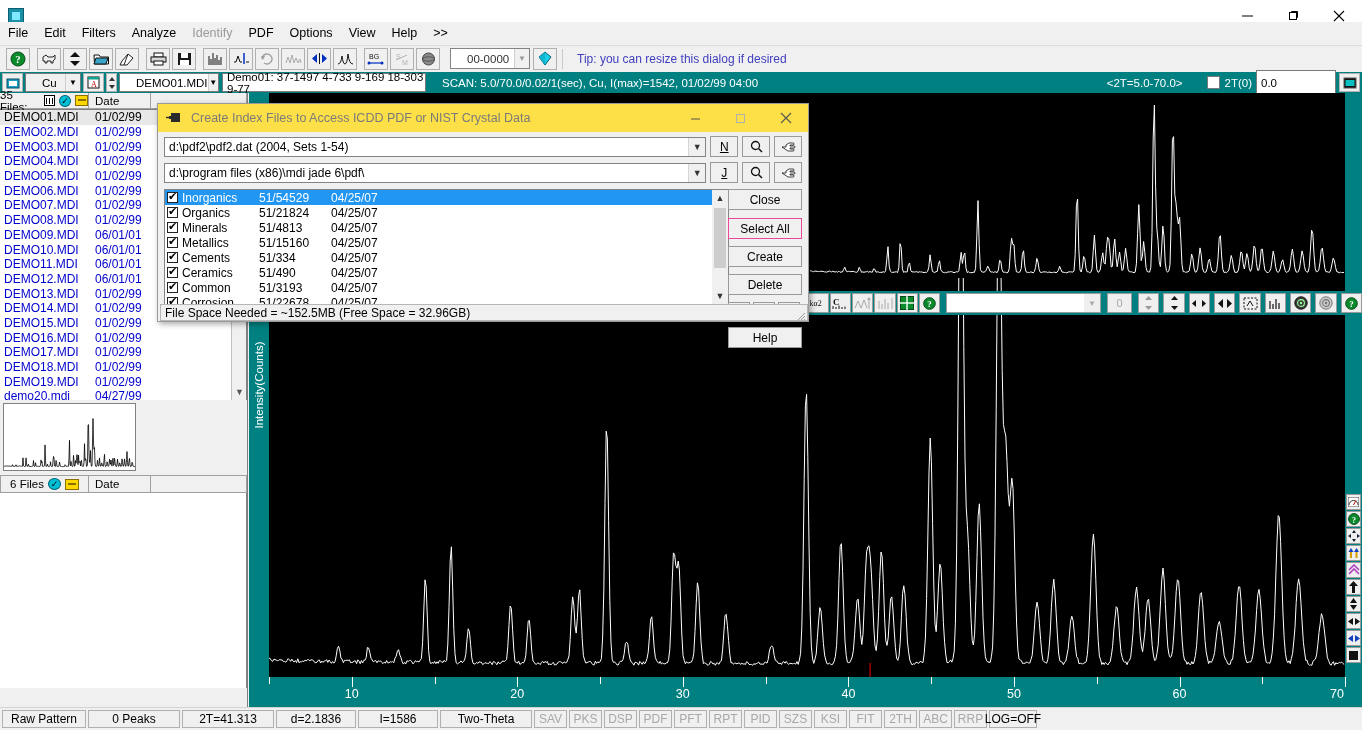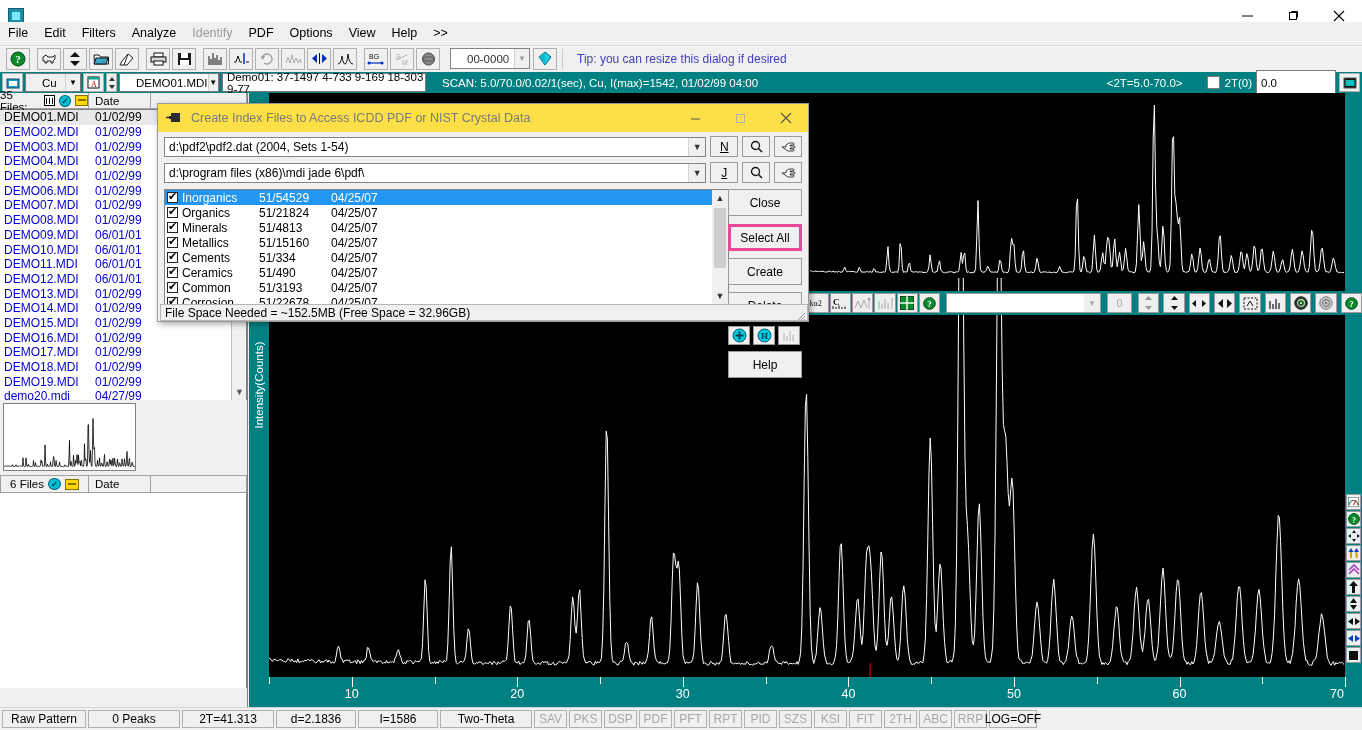--- a/index.html
+++ b/index.html
@@ -251,25 +251,25 @@
   .lb-scroll {
     position: absolute; right: 0; top: 0; width: 16px; height: 114px; background: #f0f0f0;
   }
   .lb-scroll .sb-arrow {
     width: 16px; height: 16px; display:flex; align-items:center; justify-content:center;
     font-size: 9px; color: #333;
   }
   .lb-thumb { position: absolute; left:2px; top: 18px; width: 12px; height: 60px; background: #cdcdcd; }
   .dlg-buttons { position: absolute; right: 6px; top: 57px; width: 74px; }
   .dlg-btn {
-    width: 74px; height: 27px; border: 1px solid #9a9a9a; background: #f0f0f0;
+    width: 74px; height: 21px; border: 1px solid #9a9a9a; background: #f0f0f0;
     display: flex; align-items: center; justify-content: center; font-size: 12px;
     margin-bottom: 7px; color: #000;
   }
-  .dlg-btn.focus { border: 3px solid #ec4899; margin-top: 8px; }
+  .dlg-btn.focus { border: 1px solid #ec4899; margin-top: 8px; }
   .dlg-iconrow { display:flex; gap: 3px; margin-bottom: 6px; }
   .dlg-ibtn {
     width: 22px; height: 19px; border: 1px solid #9a9a9a; background: #f0f0f0;
     display:flex; align-items:center; justify-content:center;
   }
   .dlg-status {
     position: absolute; left: 2px; bottom: 2px; width: 648px; height: 17px;
     border: 1px solid #b6b6b6; background: #f0f0f0; font-size: 12px;
     display: flex; align-items: center; padding-left: 4px;
   }

